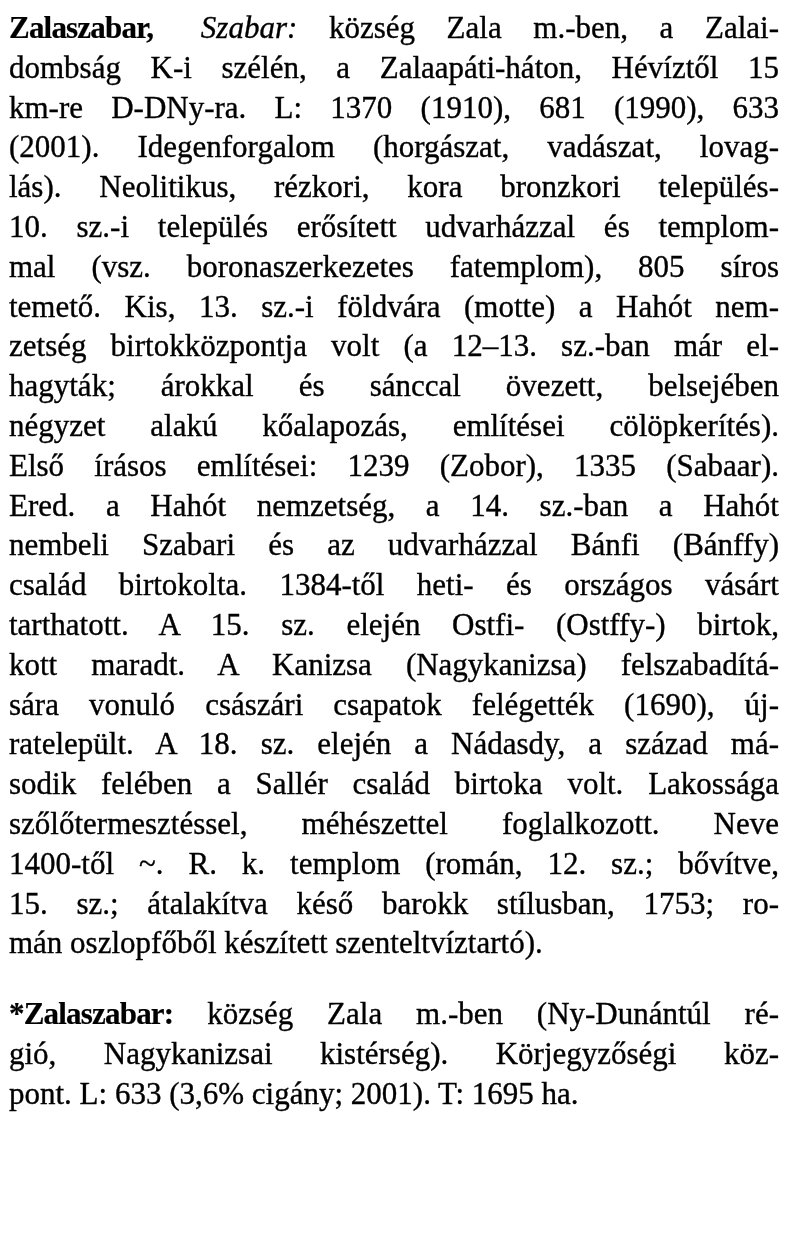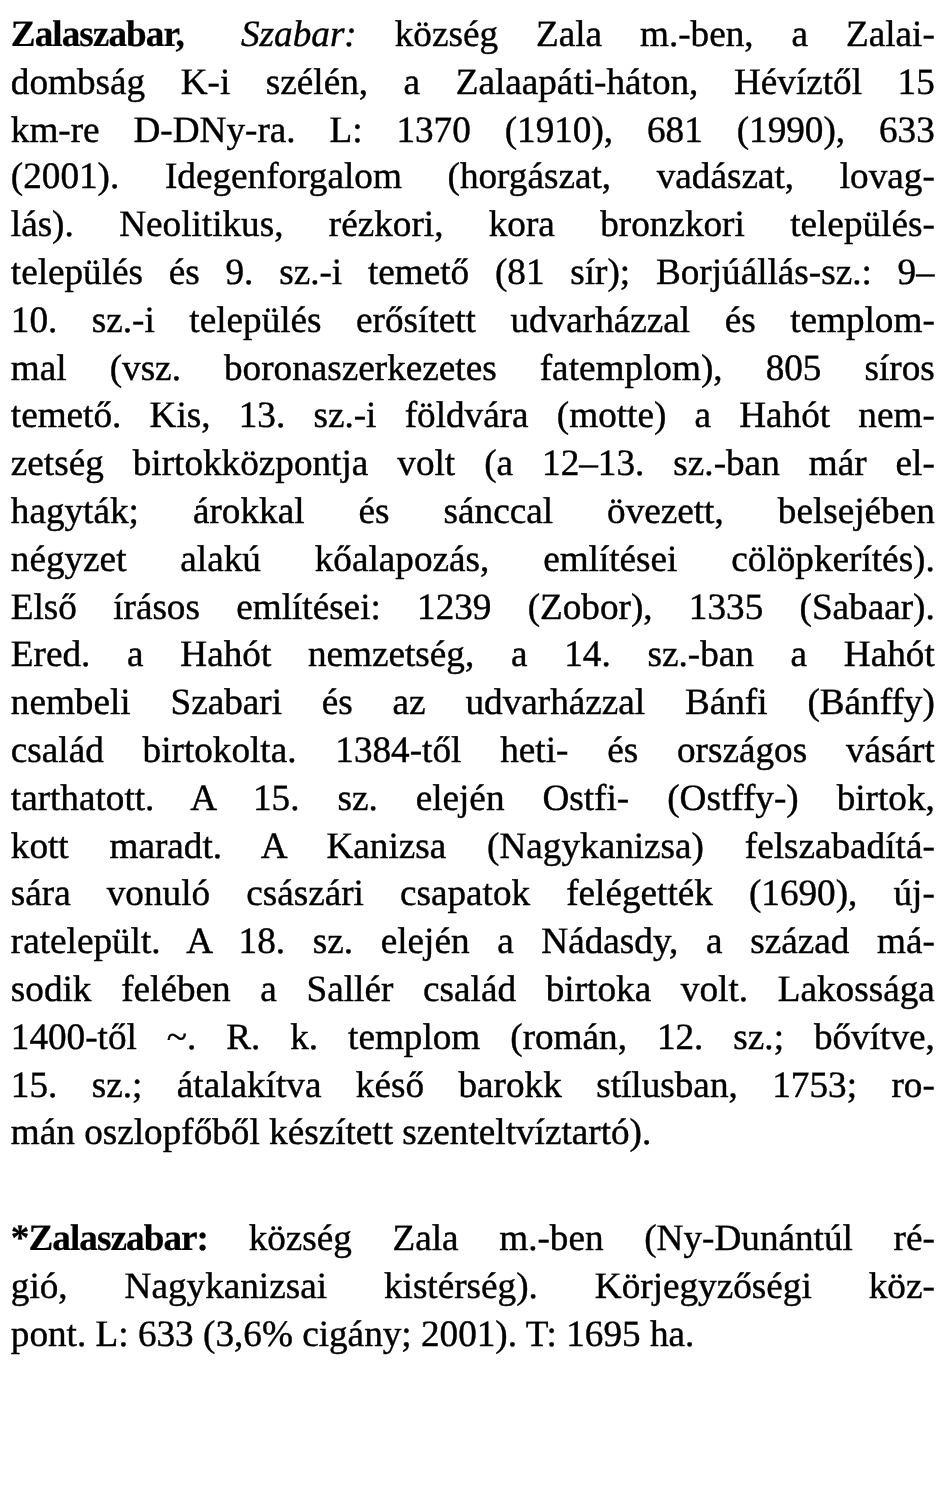--- a/index.html
+++ b/index.html
@@ -21,21 +21,21 @@
     color: #000000;
   }
   .entry {
     font-family: "Liberation Serif", "DejaVu Serif", serif;
     font-size: 31px;
     line-height: 39.8px;
     color: #000;
     -webkit-text-stroke: 0.35px #000;
   }
   .entry + .entry {
-    margin-top: 49px;
+    margin-top: 31px;
   }
   .line {
     text-align: justify;
     text-align-last: justify;
     white-space: nowrap;
     overflow: hidden;
   }
   .line.justified {
     white-space: normal;
   }
@@ -56,36 +56,36 @@
 </head>
 <body>
 
 <div class="page">
   <div class="entry" id="entry-main">
       <div class="line justified"><span class="hw">Zalaszabar,</span><span> </span><span class="var">Szabar:</span><span> község Zala m.-ben, a Zalai-</span></div>
       <div class="line justified">dombság K-i szélén, a Zalaapáti-háton, Hévíztől 15</div>
       <div class="line justified">km-re D-DNy-ra. L: 1370 (1910), 681 (1990), 633</div>
       <div class="line justified">(2001). Idegenforgalom (horgászat, vadászat, lovag-</div>
       <div class="line justified">lás). Neolitikus, rézkori, kora bronzkori település-</div>
-      <div class="line justified">település és 9. sz.-i temető (81 sír); Borjúállás-sz.: 9–</div>
       <div class="line justified">10. sz.-i település erősített udvarházzal és templom-</div>
       <div class="line justified">mal (vsz. boronaszerkezetes fatemplom), 805 síros</div>
       <div class="line justified">temető. Kis, 13. sz.-i földvára (motte) a Hahót nem-</div>
       <div class="line justified">zetség birtokközpontja volt (a 12–13. sz.-ban már el-</div>
       <div class="line justified">hagyták; árokkal és sánccal övezett, belsejében</div>
       <div class="line justified">négyzet alakú kőalapozás, említései cölöpkerítés).</div>
       <div class="line justified">Első írásos említései: 1239 (Zobor), 1335 (Sabaar).</div>
       <div class="line justified">Ered. a Hahót nemzetség, a 14. sz.-ban a Hahót</div>
       <div class="line justified">nembeli Szabari és az udvarházzal Bánfi (Bánffy)</div>
       <div class="line justified">család birtokolta. 1384-től heti- és országos vásárt</div>
       <div class="line justified">tarthatott. A 15. sz. elején Ostfi- (Ostffy-) birtok,</div>
       <div class="line justified">kott maradt. A Kanizsa (Nagykanizsa) felszabadítá-</div>
       <div class="line justified">sára vonuló császári csapatok felégették (1690), új-</div>
       <div class="line justified">ratelepült. A 18. sz. elején a Nádasdy, a század má-</div>
       <div class="line justified">sodik felében a Sallér család birtoka volt. Lakossága</div>
+      <div class="line justified">szőlőtermesztéssel, méhészettel foglalkozott. Neve</div>
       <div class="line justified">1400-től ~. R. k. templom (román, 12. sz.; bővítve,</div>
       <div class="line justified">15. sz.; átalakítva késő barokk stílusban, 1753; ro-</div>
       <div class="line justified last">mán oszlopfőből készített szenteltvíztartó).</div>
     </div>
   <div class="entry" id="entry-admin">
       <div class="line justified"><span class="hw">*Zalaszabar:</span><span> község Zala m.-ben (Ny-Dunántúl ré-</span></div>
       <div class="line justified">gió, Nagykanizsai kistérség). Körjegyzőségi köz-</div>
       <div class="line justified last">pont. L: 633 (3,6% cigány; 2001). T: 1695 ha.</div>
     </div>
 </div>

